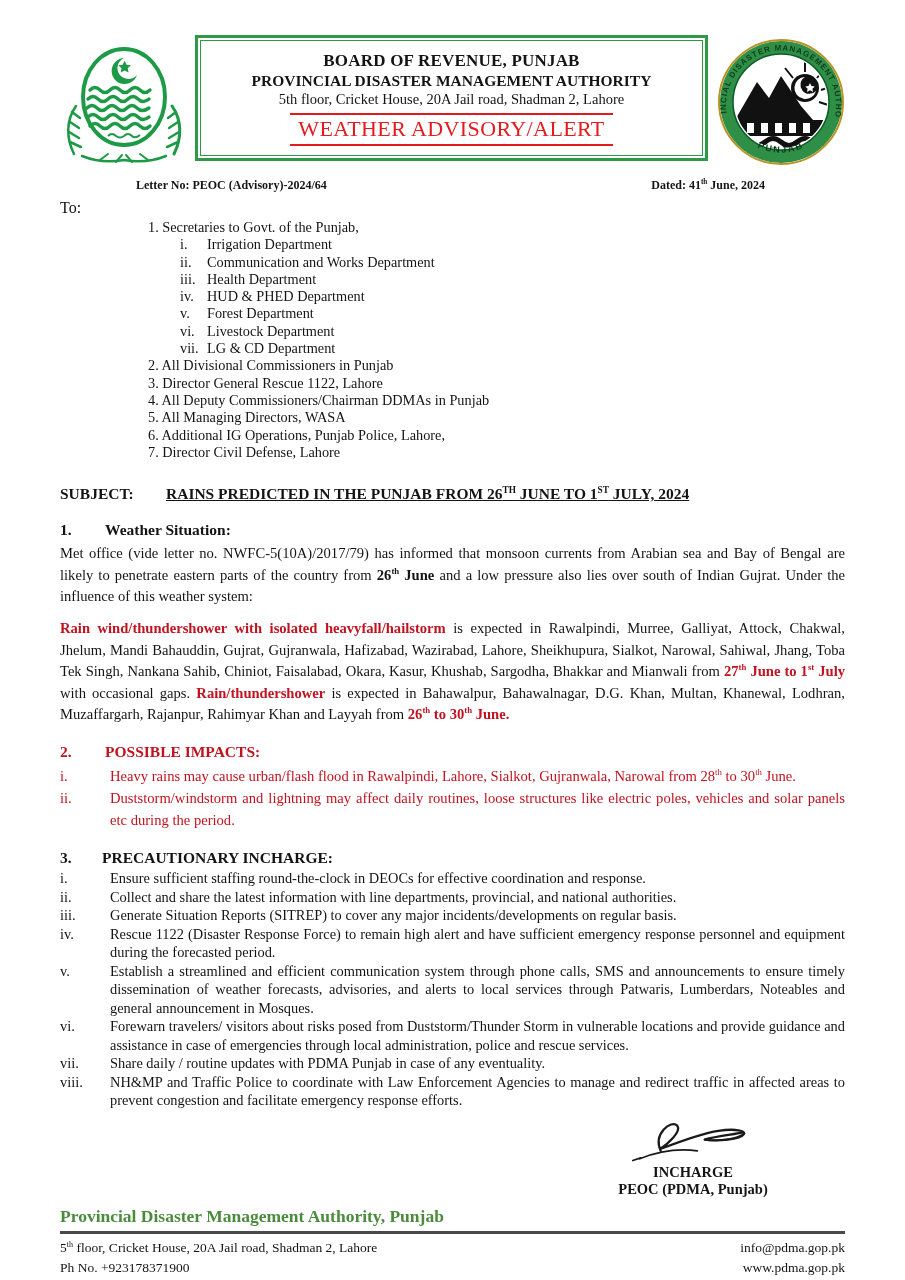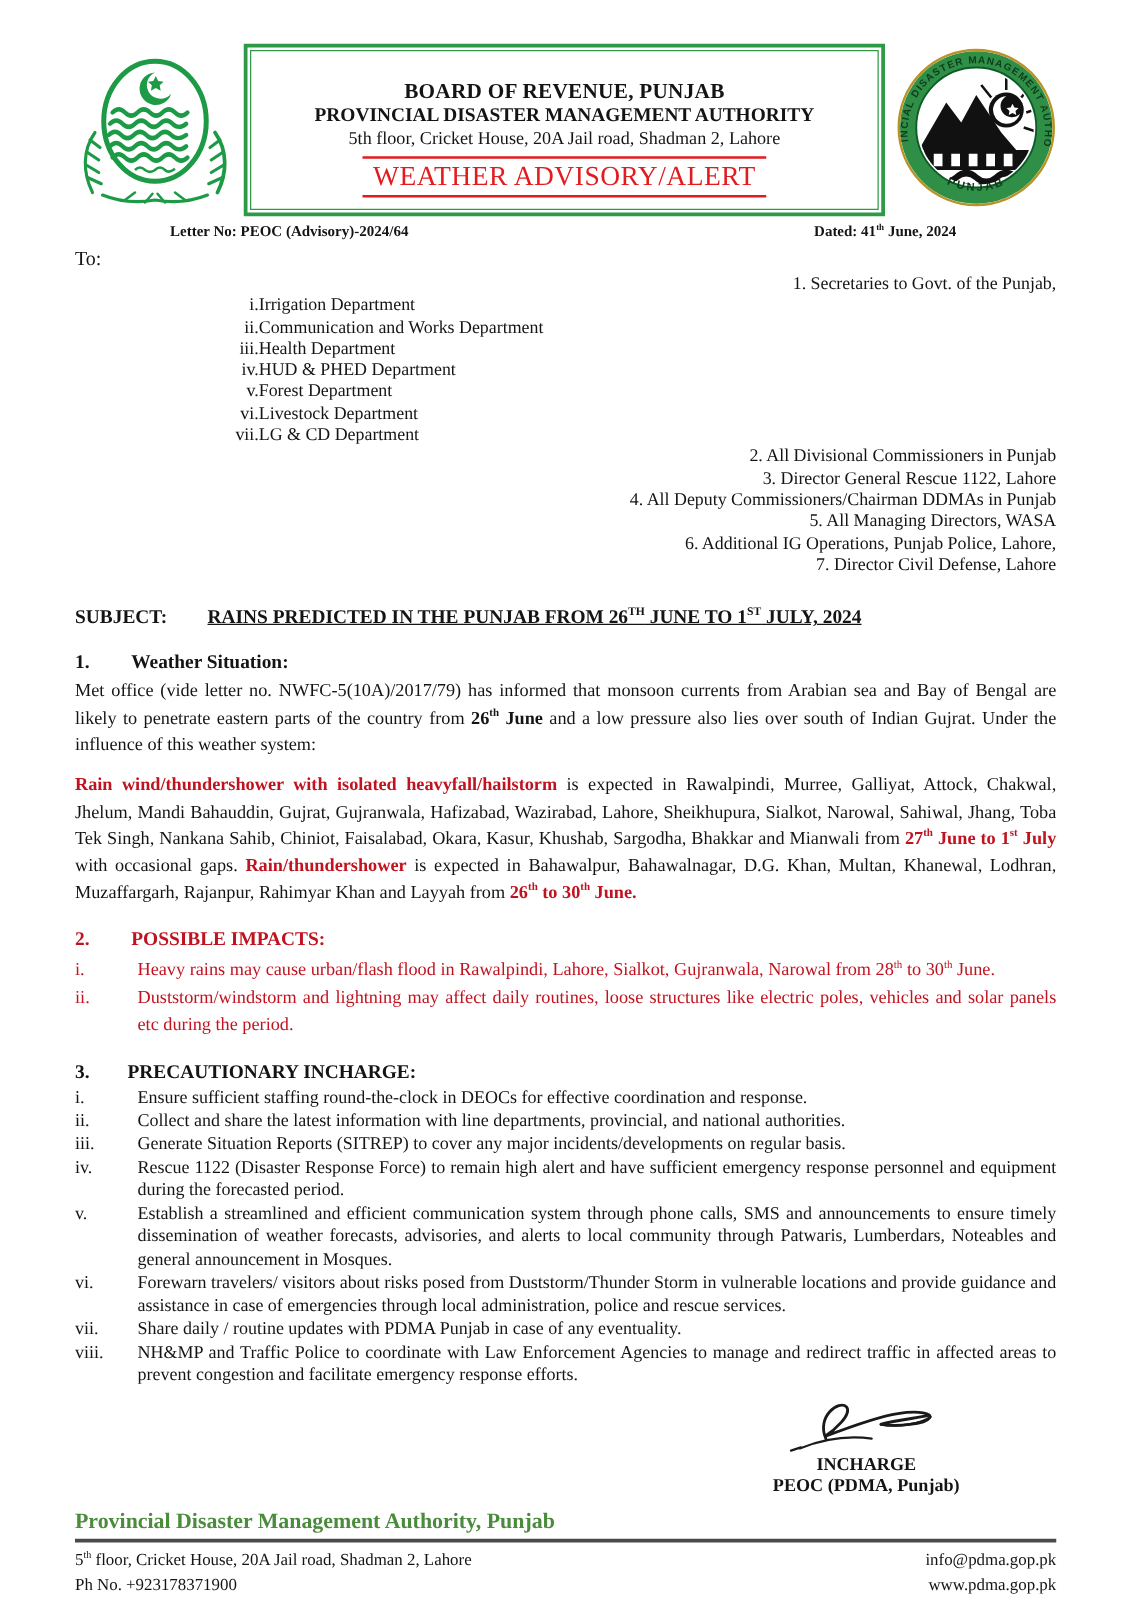--- a/index.html
+++ b/index.html
@@ -19,36 +19,36 @@
   }
   sup{font-size:.6em;vertical-align:super;line-height:0;}
   .b{font-weight:700;}
   .r{color:var(--red);}
   
   .header{display:flex;align-items:flex-start;}
   .logo-left{width:128px;height:124px;flex:none;margin-top:6px;}
   .hbox{
     flex:1;margin:4px 14px 0 12px;
     border:1px solid var(--green);outline:3px solid var(--green);outline-offset:2px;
-    text-align:center;padding:22px 4px 9px;
+    text-align:center;padding:10px 4px 9px;
   }
   .org1{font-size:17px;font-weight:700;letter-spacing:.2px;}
   .org2{font-size:15.5px;font-weight:700;margin-top:1px;}
   .hq-addr{font-size:14.5px;margin-top:1px;}
   .banner{
     display:inline-block;margin-top:5px;padding:1px 8px 2px;
     font-size:22px;font-weight:400;color:var(--banner-red);letter-spacing:.4px;
     border-top:2px solid var(--banner-red);border-bottom:2px solid var(--banner-red);
   }
   .logo-right{width:128px;height:132px;flex:none;}
   
   .meta{display:flex;justify-content:space-between;margin:10px 80px 0 76px;font-weight:700;font-size:12px;}
   
   .to-label{font-size:16px;margin-top:6px;}
-  .to-list{margin:2px 0 0 88px;font-size:14.3px;line-height:17.3px;text-align:right;}
+  .to-list{margin:2px 0 0 88px;font-size:14.3px;line-height:17.3px;}
   .to-sub{display:flex;margin-left:32px;}
   .to-sub .rn{width:27px;flex:none;}
   
   .subject-row{display:flex;margin-top:24px;font-weight:700;font-size:15.5px;}
   .subj-label{width:106px;flex:none;}
   .subj-text{text-decoration:underline;}
   
   .sec-head{display:flex;font-weight:700;font-size:15.5px;margin-top:18px;}
   .sec-num{width:45px;flex:none;}
   .body-par{margin-top:4px;font-size:14.6px;line-height:21.4px;text-align:justify;}
@@ -244,21 +244,21 @@
     <div class="item-row">
         <span class="item-num">iii.</span>
         <span class="item-text">Generate Situation Reports (SITREP) to cover any major incidents/developments on regular basis.</span>
       </div>
     <div class="item-row">
         <span class="item-num">iv.</span>
         <span class="item-text">Rescue 1122 (Disaster Response Force) to remain high alert and have sufficient emergency response personnel and equipment during the forecasted period.</span>
       </div>
     <div class="item-row">
         <span class="item-num">v.</span>
-        <span class="item-text">Establish a streamlined and efficient communication system  through phone calls, SMS and announcements to ensure timely dissemination of weather forecasts, advisories, and alerts to local community through Patwaris, Lumberdars, Noteables and general announcement in Mosques.</span>
+        <span class="item-text">Establish a streamlined and efficient communication system  through phone calls, SMS and announcements to ensure timely dissemination of weather forecasts, advisories, and alerts to local services through Patwaris, Lumberdars, Noteables and general announcement in Mosques.</span>
       </div>
     <div class="item-row">
         <span class="item-num">vi.</span>
         <span class="item-text">Forewarn travelers/ visitors about risks posed from Duststorm/Thunder Storm in vulnerable locations and provide guidance and assistance in case of emergencies through local administration, police and rescue services.</span>
       </div>
     <div class="item-row">
         <span class="item-num">vii.</span>
         <span class="item-text">Share daily / routine updates with PDMA Punjab in case of any eventuality.</span>
       </div>
     <div class="item-row">

